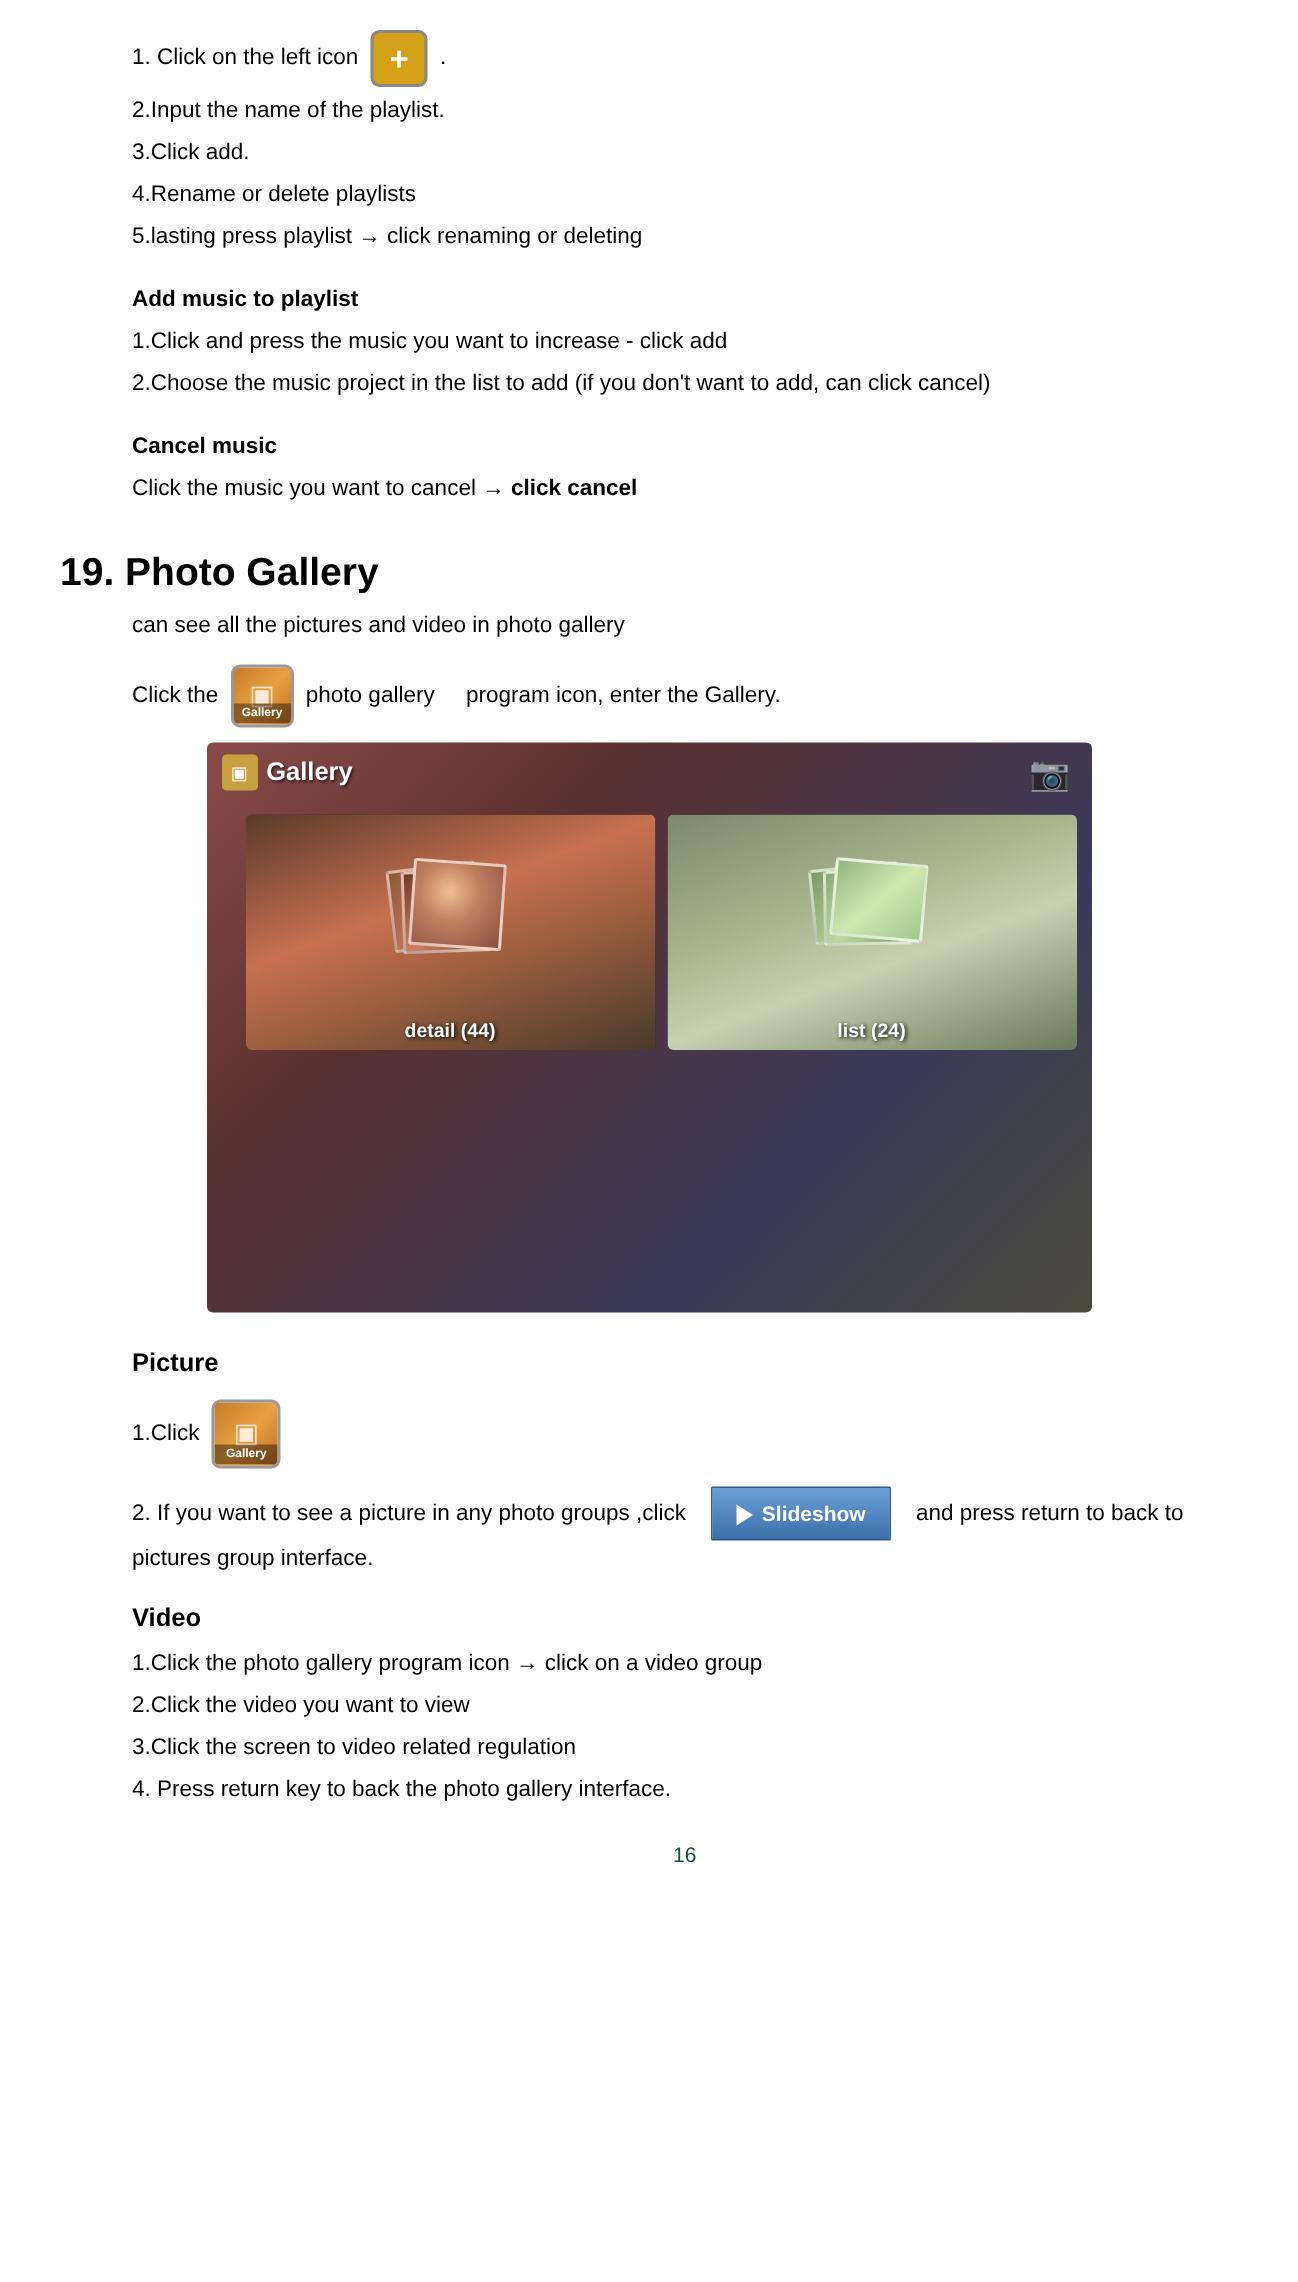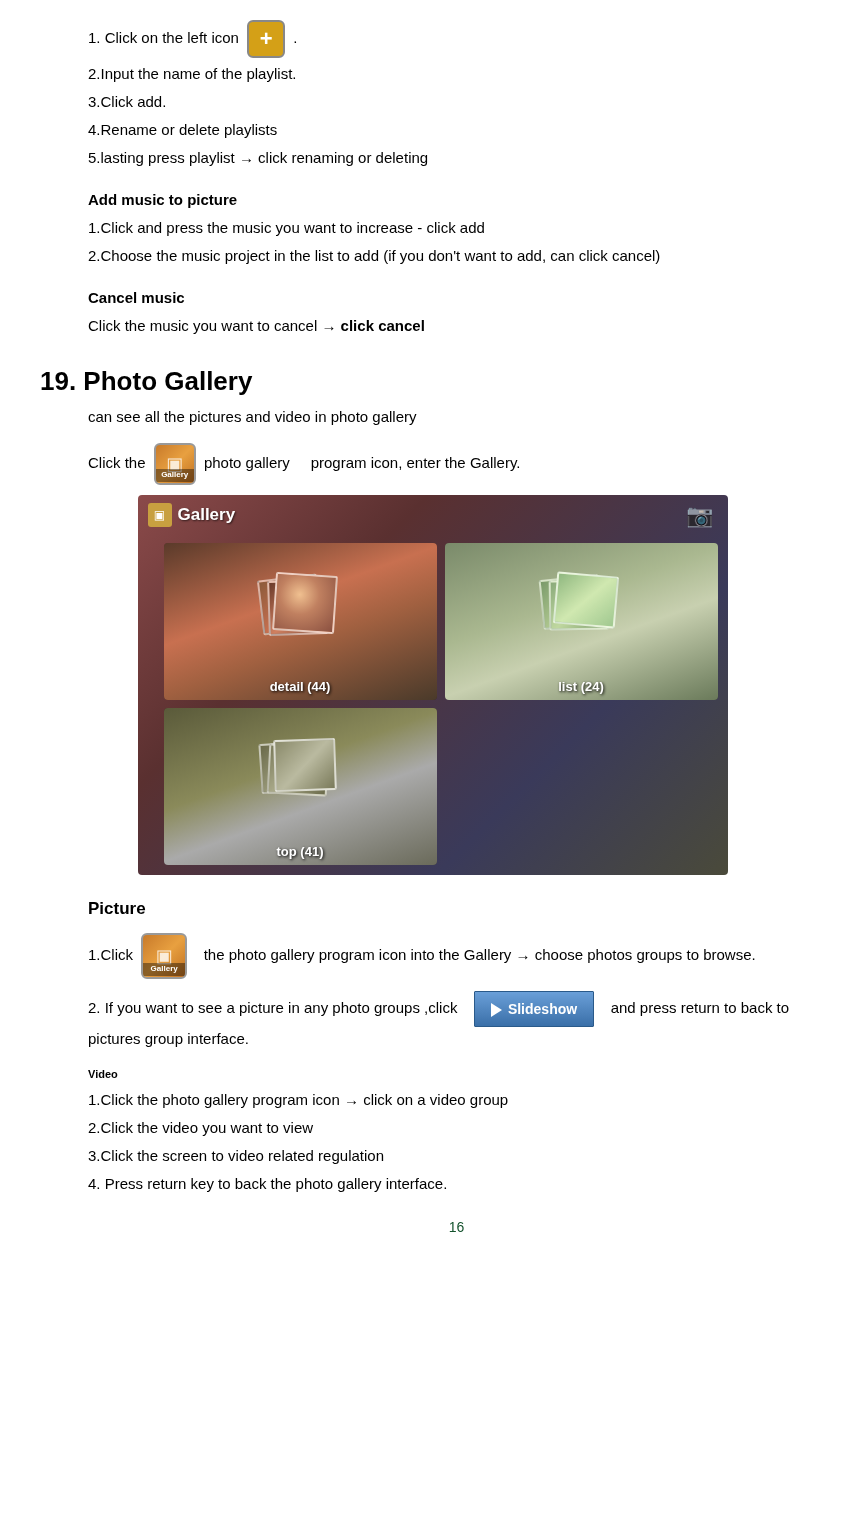--- a/index.html
+++ b/index.html
@@ -216,21 +216,21 @@
 </p>
 <p class="line">
   <span>4.Rename or delete playlists</span>
 </p>
 <p class="line">
   <span>5.lasting press playlist    → click renaming or deleting</span>
 </p>
 
 <div class="section-gap"></div>
 
-<p class="line bold">Add music to picture</p>
+<p class="line bold">Add music to playlist</p>
 <p class="line">1.Click and press the music    you want to increase    - click add</p>
 <p class="line">2.Choose the music project in the list to add    (if you don't want to add, can click cancel)</p>
 
 <div class="section-gap"></div>
 
 <p class="line bold">Cancel music</p>
 <p class="line">
   <span>Click the music you want to cancel → </span><span class="bold">click cancel</span>
 </p>
 
@@ -279,57 +279,45 @@
         <div style="width:80px;height:75px;position:relative;">
           <div style="position:absolute;width:60px;height:50px;background:linear-gradient(135deg,#7a9a6a,#b0c890,#6a8a5a);border:2px solid rgba(255,255,255,0.5);border-radius:2px;transform:rotate(-6deg);top:5px;left:0;"></div>
           <div style="position:absolute;width:60px;height:50px;background:linear-gradient(135deg,#8aaa7a,#c0d8a0,#7a9a6a);border:2px solid rgba(255,255,255,0.5);border-radius:2px;transform:rotate(-1deg);top:8px;left:8px;z-index:2;"></div>
           <div style="position:absolute;width:62px;height:52px;background:linear-gradient(135deg,#90b880,#d0e8b0,#a0c890);border:2px solid rgba(255,255,255,0.6);border-radius:2px;transform:rotate(5deg);top:2px;left:14px;z-index:3;"></div>
         </div>
       </div>
       <span class="gallery-cell-label">list  (24)</span>
     </div>
 
 
-    <div class="gallery-cell">
-      <div class="gallery-cell-img img-top" style="position:absolute;top:0;left:0;right:0;bottom:0;"></div>
-      <div style="position:absolute;top:6px;left:8px;right:8px;bottom:30px;display:flex;align-items:center;justify-content:center;">
-        <div style="width:80px;height:75px;position:relative;">
-          <div style="position:absolute;width:60px;height:50px;background:linear-gradient(135deg,#6a6a4a,#9a9a7a,#5a5a3a);border:2px solid rgba(255,255,255,0.5);border-radius:2px;transform:rotate(-4deg);top:5px;left:0;"></div>
-          <div style="position:absolute;width:60px;height:50px;background:linear-gradient(135deg,#7a7a5a,#aaaa8a,#6a6a4a);border:2px solid rgba(255,255,255,0.5);border-radius:2px;transform:rotate(3deg);top:8px;left:8px;z-index:2;"></div>
-          <div style="position:absolute;width:62px;height:52px;background:linear-gradient(135deg,#8a8a6a,#babaa0,#7a7a5a);border:2px solid rgba(255,255,255,0.6);border-radius:2px;transform:rotate(-2deg);top:2px;left:14px;z-index:3;"></div>
-        </div>
-      </div>
-      <span class="gallery-cell-label">top  (41)</span>
-    </div>
 
   </div>
 </div>
 
 <div class="section-gap" style="margin-top: 18px;"></div>
 
 <p class="bold" style="font-size:17px; margin-bottom:10px;">Picture</p>
 
 <p class="line" style="margin-bottom: 12px;">
   <span>1.Click</span>
   <span class="gallery-icon-small" style="width:46px;height:46px;">
     <span class="gallery-label">Gallery</span>
   </span>
   &nbsp;
-  <span>the photo gallery    program icon into the Gallery → choose photos groups to browse.</span>
 </p>
 
 <p class="line" style="margin-bottom: 8px;">
   <span>2.  If  you  want  to  see  a  picture  in  any  photo  groups  ,click</span>
   &nbsp;
   <span class="slideshow-btn">
     <span class="play-icon"></span><span>Slideshow</span>
   </span>
   &nbsp;
   <span>and    press  return  to back to pictures group interface.</span>
 </p>
 
-<p class="bold" style="font-size:11px; margin-top:14px; margin-bottom:4px;">Video</p>
+<p class="bold" style="font-size:17px; margin-top:14px; margin-bottom:4px;">Video</p>
 <p class="line">1.Click the photo gallery program icon → click on a video group</p>
 <p class="line">2.Click the video you want to view</p>
 <p class="line">3.Click    the screen to video related regulation</p>
 <p class="line">4. Press return key to back the photo gallery interface.</p>
 
 <p class="page-num">16</p>
 
 </body></html>

